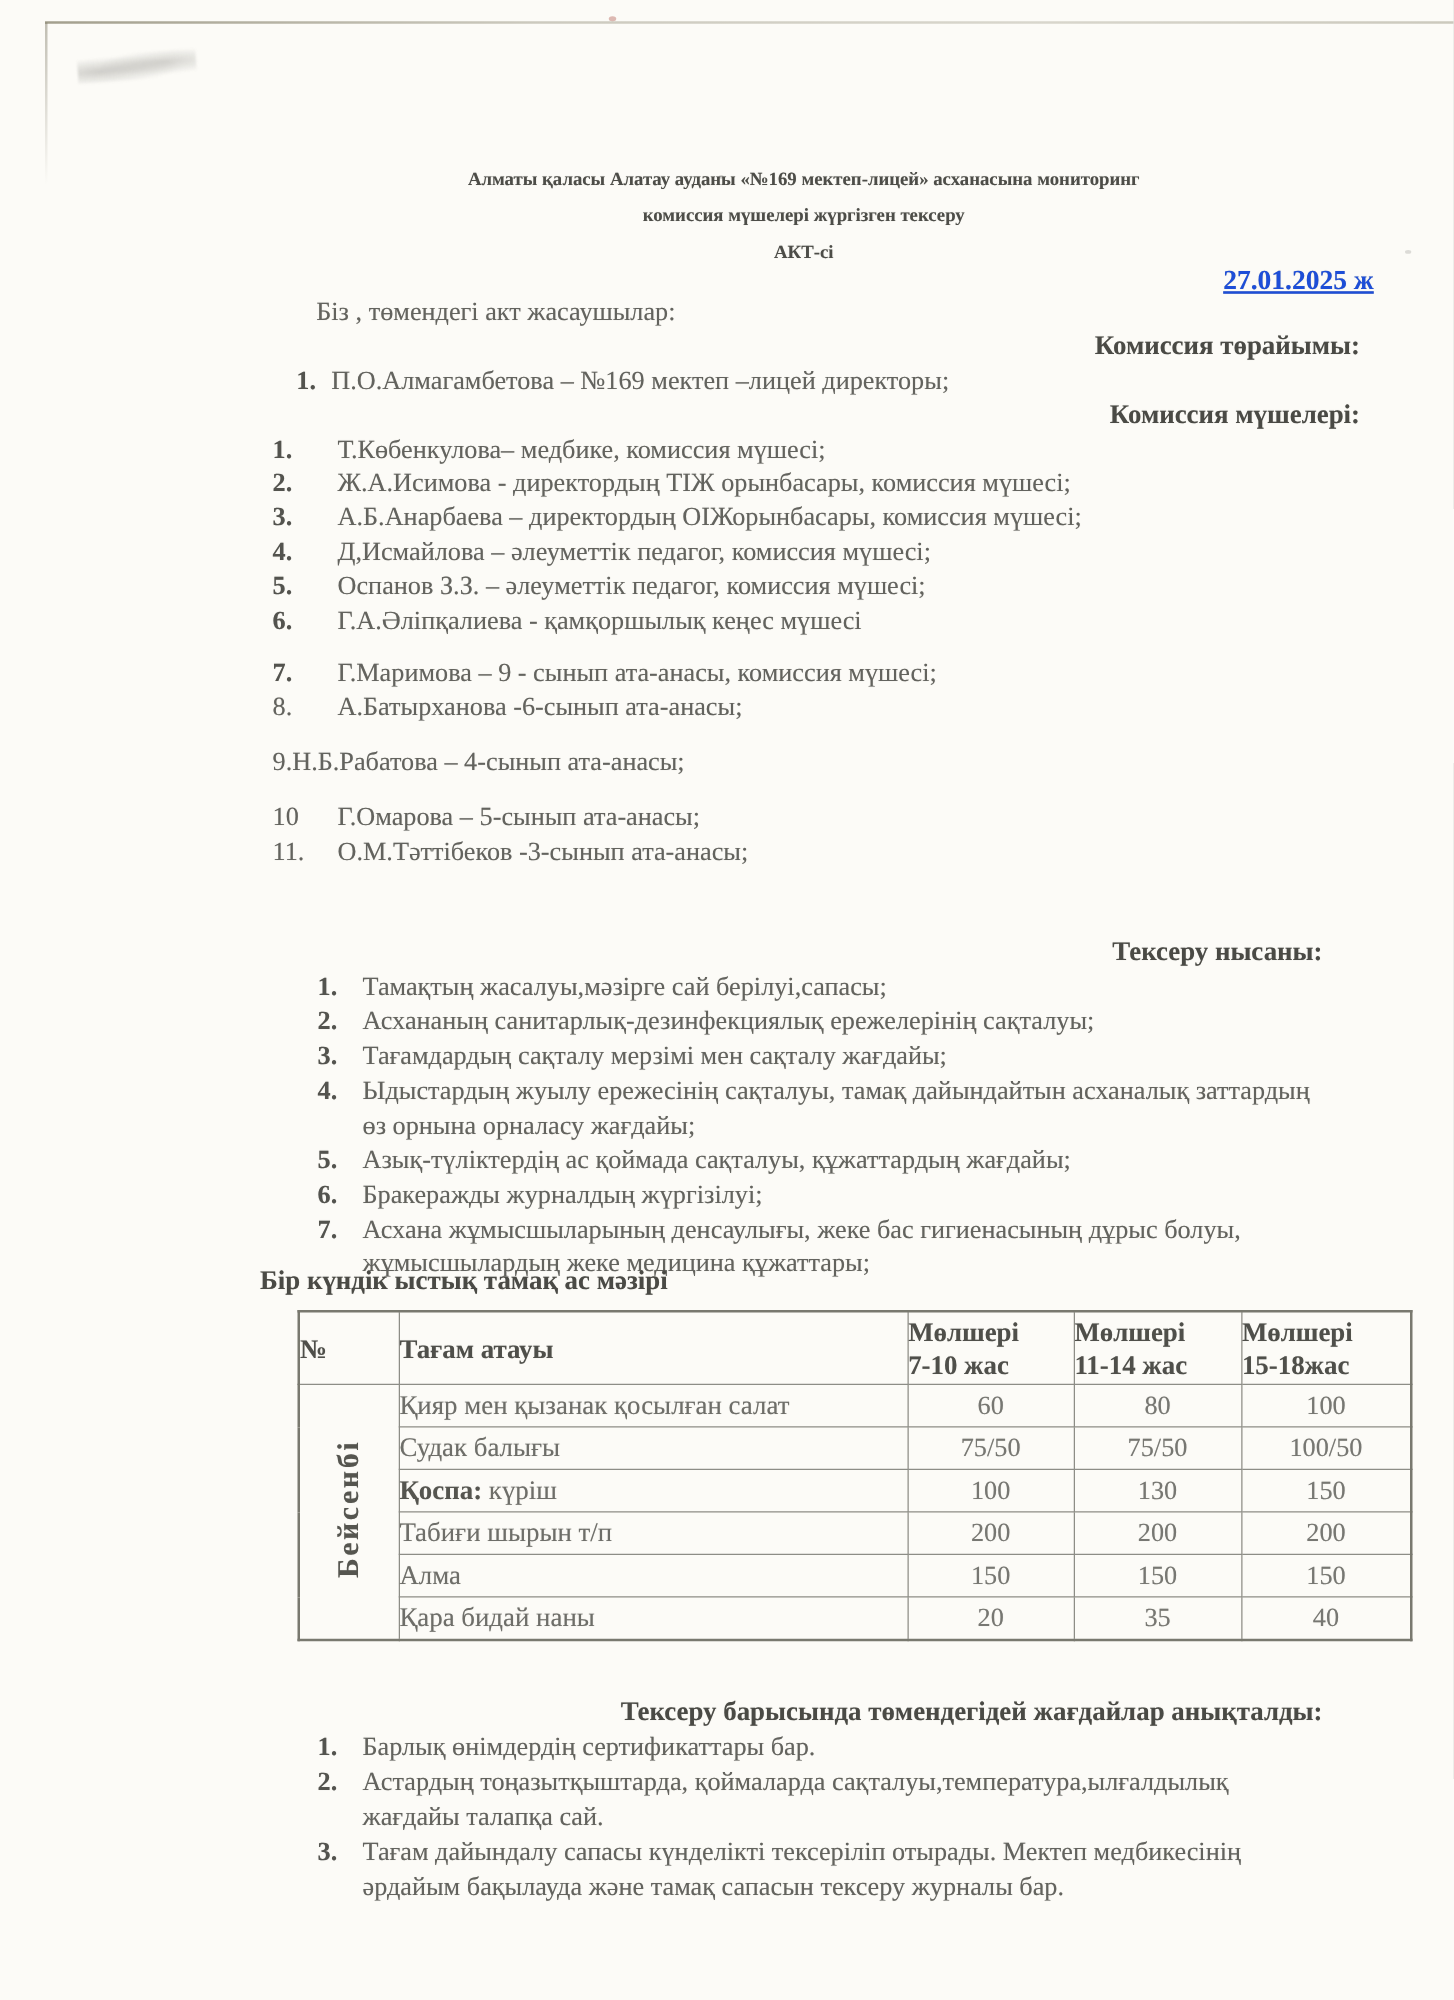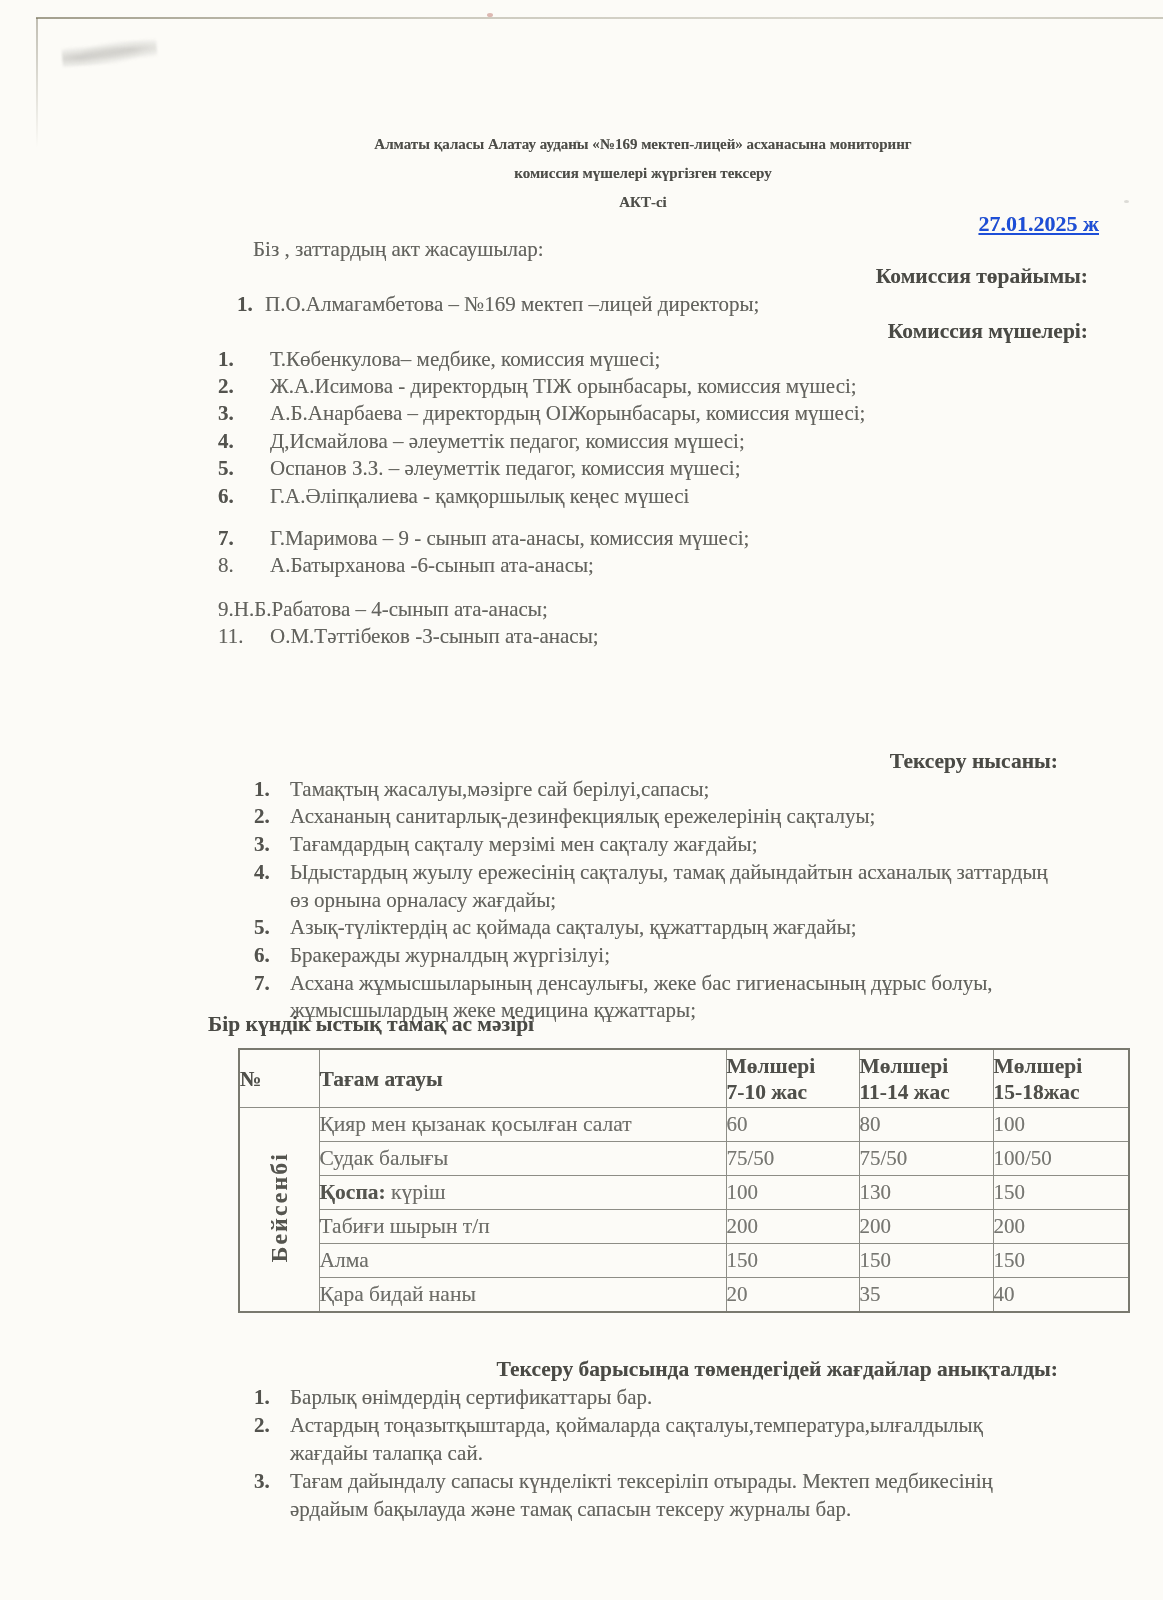--- a/index.html
+++ b/index.html
@@ -89,21 +89,21 @@
   }
   table.menu { border:2.5px solid #79796f; }
   tr.head th {
     height:57px; font-weight:bold; color:#4f4f4a; font-size:21.5px;
     text-align:left; vertical-align:middle; line-height:26px;
   }
   th.no-cell { padding-left:16px; }
   th.dish-cell { padding-left:14px; }
   th.amt-cell { padding-left:12px; }
   td.dish { height:33px; padding-left:13px; font-size:21.5px; color:#6e6e69; vertical-align:middle; }
-  td.val { font-size:21px; color:#777772; vertical-align:middle; }
+  td.val { text-align:center; font-size:21px; color:#777772; vertical-align:middle; }
   td.day-cell { text-align:center; vertical-align:middle; }
   .day-vert {
     display:inline-block;
     writing-mode:vertical-rl;
     transform:rotate(180deg);
     font-weight:bold; font-size:24px; color:#55554f;
     letter-spacing:2px;
   }
   .dish-b { font-weight:bold; color:#55554f; }
 
@@ -124,21 +124,21 @@
 
   <div class="title-block">
     <div>Алматы қаласы Алатау ауданы «№169 мектеп-лицей» асханасына мониторинг</div>
     <div>комиссия мүшелері жүргізген тексеру</div>
     <div>АКТ-сі</div>
   </div>
 
   <div class="doc-date">27.01.2025 ж</div>
 
   <div class="sec sec-people">
-    <div class="line indent-intro">Біз , заттардың акт жасаушылар:</div>
+    <div class="line indent-intro">Біз , төмендегі акт жасаушылар:</div>
 
     <div class="h">Комиссия төрайымы:</div>
     <div class="li li-chair">
       <span class="num b">1.</span>
       <span class="t">П.О.Алмагамбетова – №169 мектеп –лицей директоры;</span>
     </div>
 
     <div class="h">Комиссия мүшелері:</div>
     <div class="li li-member">
       <span class="num b">1.</span>
@@ -169,20 +169,24 @@
       <span class="num b">7.</span>
       <span class="t">Г.Маримова – 9 - сынып ата-анасы, комиссия мүшесі;</span>
     </div>
     <div class="li li-member">
       <span class="num">8.</span>
       <span class="t">А.Батырханова -6-сынып ата-анасы;</span>
     </div>
 
     <div class="line plain9 mt16">9.Н.Б.Рабатова – 4-сынып ата-анасы;</div>
 
+    <div class="li li-member mt17">
+      <span class="num">10</span>
+      <span class="t">Г.Омарова – 5-сынып ата-анасы;</span>
+    </div>
     <div class="li li-member">
       <span class="num">11.</span>
       <span class="t">О.М.Тәттібеков -3-сынып ата-анасы;</span>
     </div>
   </div>
 
   <div class="sec sec-inspection">
     <div class="h">Тексеру нысаны:</div>
     <div class="li">
       <span class="num b">1.</span>

